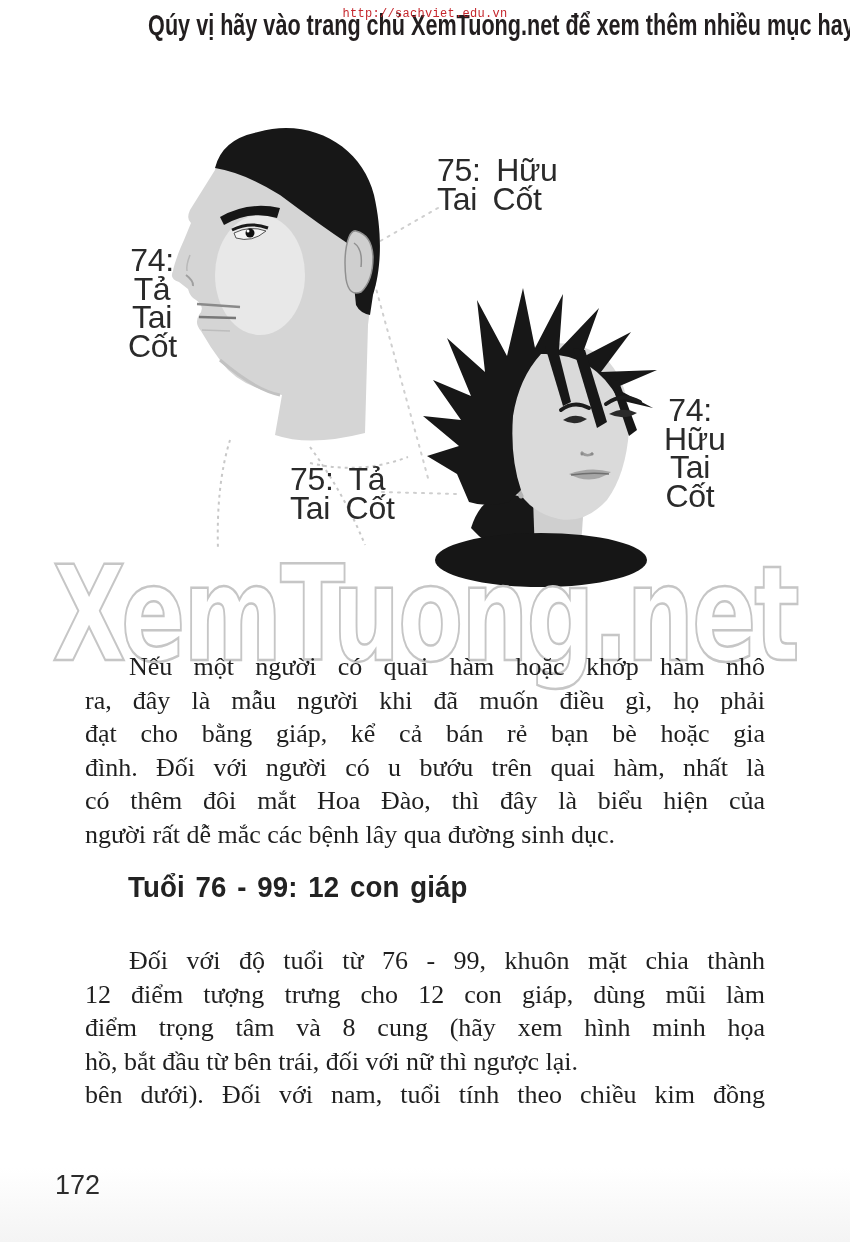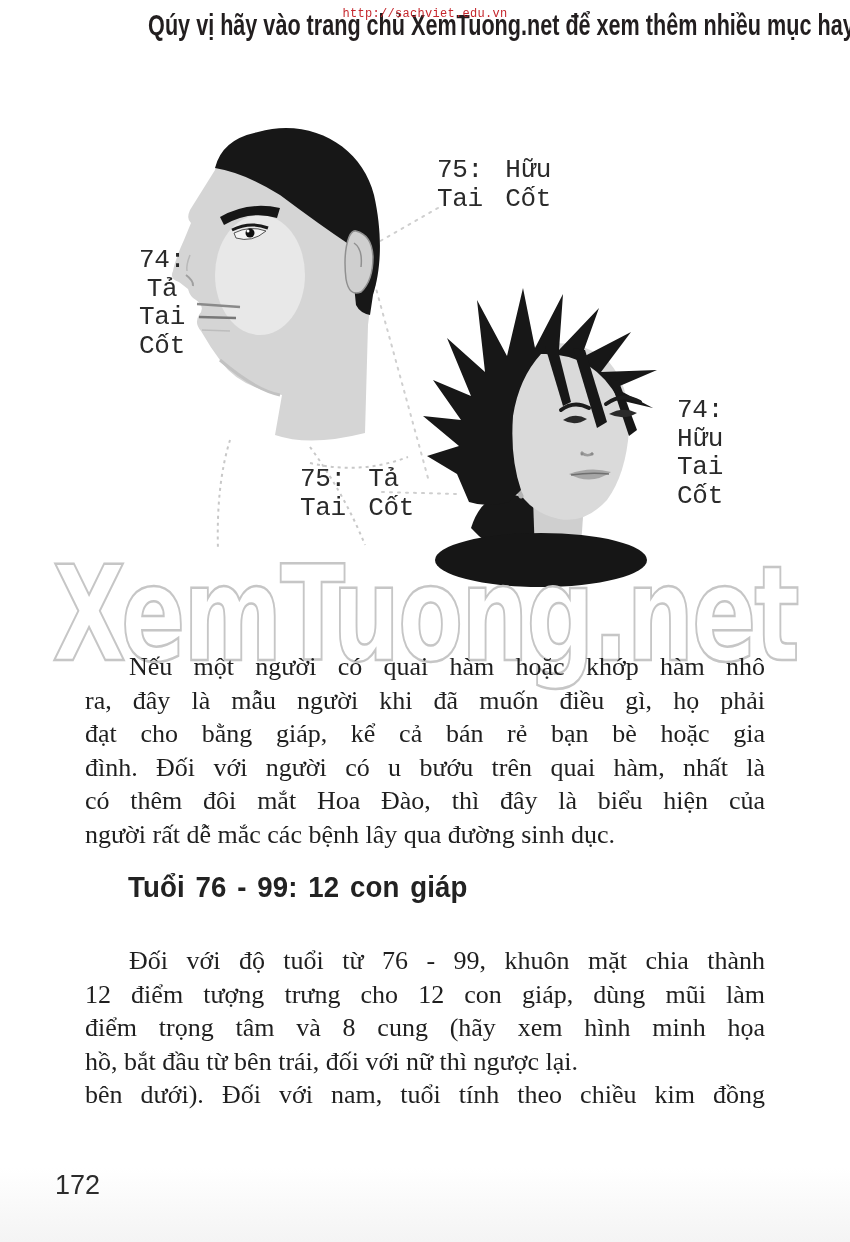--- a/index.html
+++ b/index.html
@@ -23,25 +23,25 @@
   .banner .squeeze{display:inline-block;transform:scaleX(0.72);transform-origin:center top;}
   .red-link{
     position:absolute;top:7px;left:50%;transform:translateX(-50%);z-index:6;
     font-family:Liberation Mono, monospace;font-size:12px;
     color:var(--link-red);white-space:nowrap;letter-spacing:0.3px;
   }
   
   .figure{position:absolute;left:0;top:60px;width:850px;height:560px;z-index:1;}
   .head-svg{position:absolute;}
   .fig-label{
-    position:absolute;z-index:2;font-family:Liberation Mono, monospace;
-    font-size:26px;line-height:28.5px;color:var(--label-ink);word-spacing:7px;
+    position:absolute;z-index:2;font-family:Liberation Sans, sans-serif;
+    font-size:32px;line-height:28.5px;color:var(--label-ink);word-spacing:7px;
     letter-spacing:-0.3px;white-space:nowrap;
   }
-  .fig-label.center{text-align:center;margin-left:10px;}
+  .fig-label.center{text-align:center;}
   
   .watermark{
     position:absolute;top:548px;left:50%;z-index:3;white-space:nowrap;
     transform:translateX(-50%) scaleX(0.72);transform-origin:center top;
     font-family:"DejaVu Sans","Liberation Sans",sans-serif;font-weight:700;
     font-size:132px;line-height:132px;color:transparent;
     -webkit-text-stroke:2.5px var(--wm-stroke);letter-spacing:-3px;
   }
   
   .para{position:absolute;left:85px;width:680px;z-index:4;font-size:26px;}

